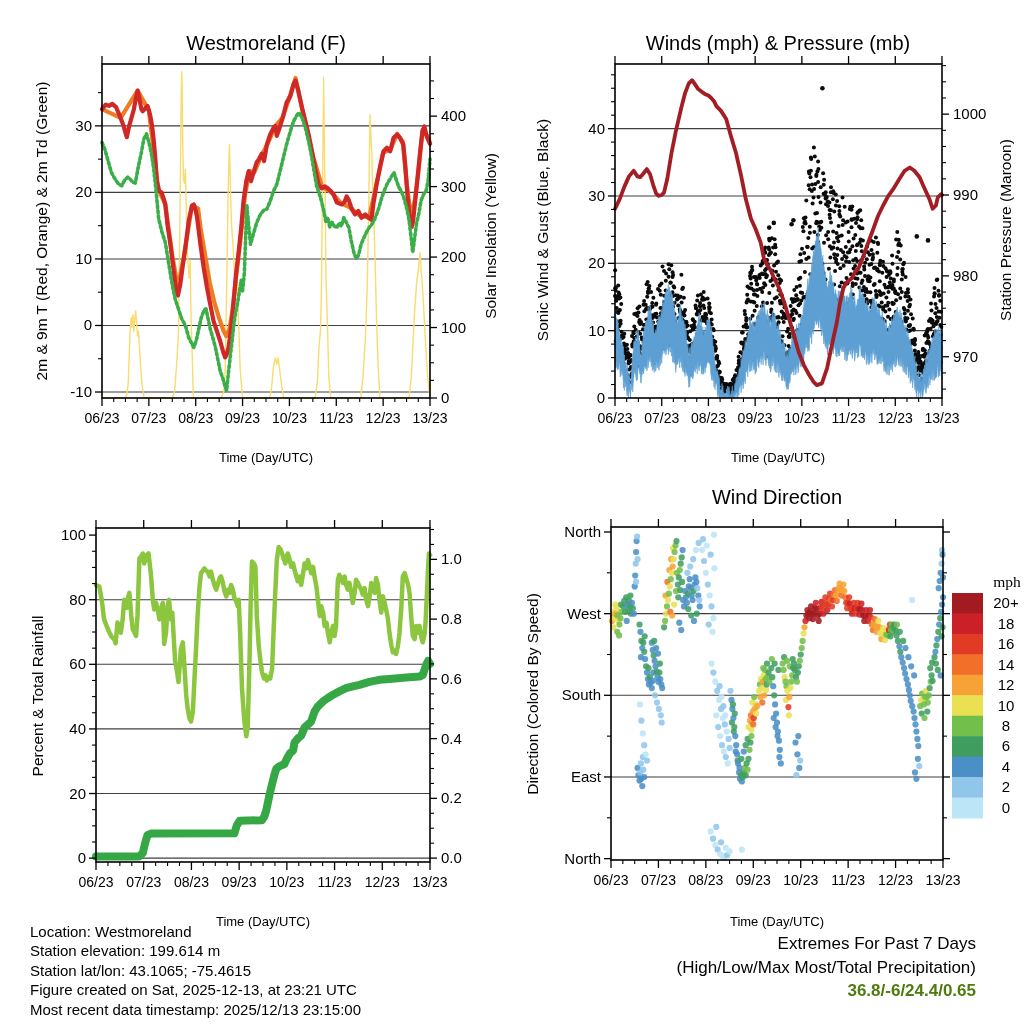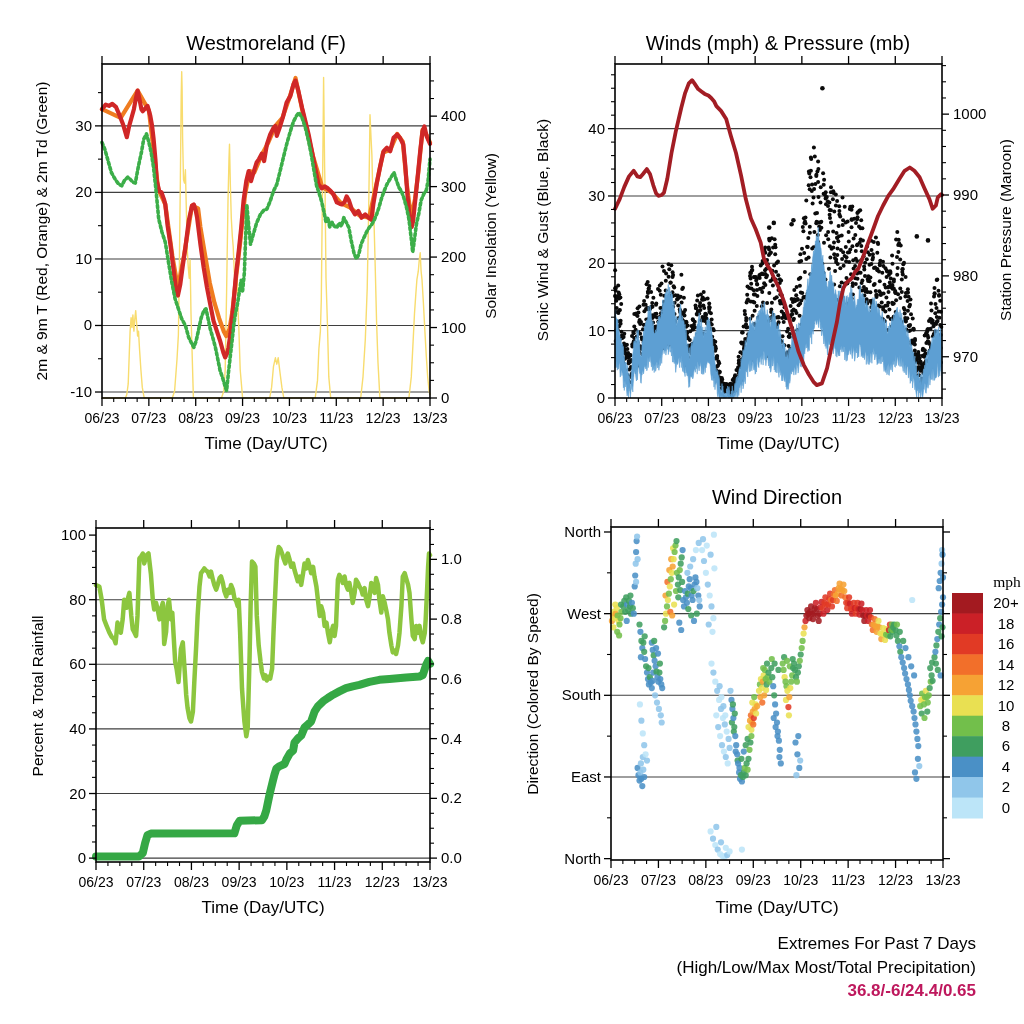--- a/index.html
+++ b/index.html
@@ -1,21 +1,21 @@
 <!DOCTYPE html>
 <html><head>
 <meta charset="utf-8">
 <style>
   html,body{margin:0;padding:0;background:#fff;}
   #fig{position:relative;width:1024px;height:1024px;background:#fff;overflow:hidden;
        font-family:"Liberation Sans",sans-serif;color:#000;}
   #plots{position:absolute;left:0;top:0;}
   .ovl{position:absolute;white-space:nowrap;color:#000;}
   .title{font-size:20px;transform:translateX(-50%);}
-  .xlab{font-size:17px;transform:translateX(-50%);}
+  .xlab{font-size:13px;transform:translateX(-50%);margin-top:16px;}
   .ylab{font-size:15.5px;transform:translate(-50%,-50%) rotate(-90deg);}
   .cbt{font-size:15.5px;transform:translateX(-50%);font-family:Liberation Serif, serif;}
   .fl{left:30px;top:922px;font-size:15px;line-height:19.4px;}
   .fr{right:48px;top:932px;font-size:17px;line-height:23.6px;text-align:right;}
   .fr .vals{font-weight:bold;}
 </style>
 </head>
 <body>
 
 <div id="fig">
@@ -2343,19 +2343,26 @@
 
   <div class="ovl ylab" style="left:42px;top:231px">2m &amp; 9m T (Red, Orange) &amp; 2m Td (Green)</div>
   <div class="ovl ylab" style="left:491px;top:236px">Solar Insolation (Yellow)</div>
   <div class="ovl ylab" style="left:543px;top:230px">Sonic Wind &amp; Gust (Blue, Black)</div>
   <div class="ovl ylab" style="left:1006px;top:230px">Station Pressure (Maroon)</div>
   <div class="ovl ylab" style="left:38px;top:696px">Percent &amp; Total Rainfall</div>
   <div class="ovl ylab" style="left:533px;top:694px">Direction (Colored By Speed)</div>
 
   <div class="ovl cbt" style="left:1007px;top:573px">mph</div>
 
+  <div class="ovl fl">
+    <div>Location: Westmoreland</div>
+    <div>Station elevation: 199.614 m</div>
+    <div>Station lat/lon: 43.1065; -75.4615</div>
+    <div>Figure created on Sat, 2025-12-13, at 23:21 UTC</div>
+    <div>Most recent data timestamp: 2025/12/13 23:15:00</div>
+  </div>
 
   <div class="ovl fr">
     <div>Extremes For Past 7 Days</div>
     <div>(High/Low/Max Most/Total Precipitation)</div>
-    <div class="vals" id="extremes-values" style="color: #be185d;">36.8/-6/24.4/0.65</div>
+    <div class="vals" id="extremes-values" style="color: #4d7c0f;">36.8/-6/24.4/0.65</div>
   </div>
 </div>
 
 </body></html>

